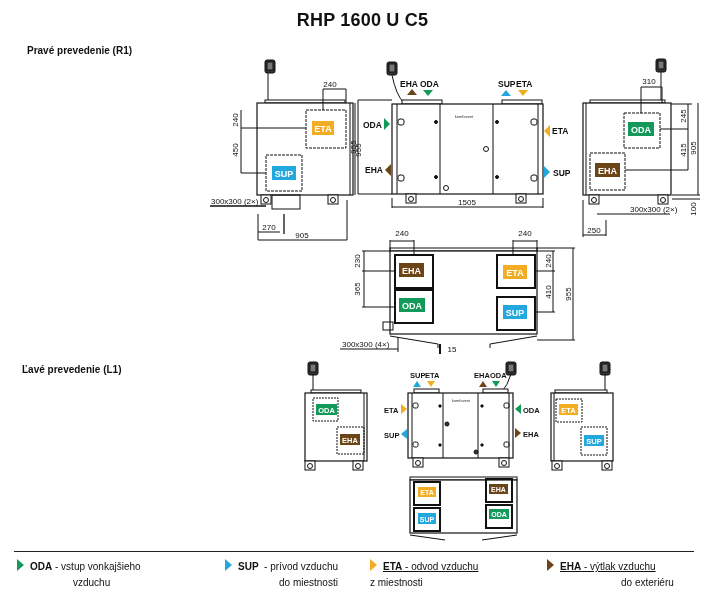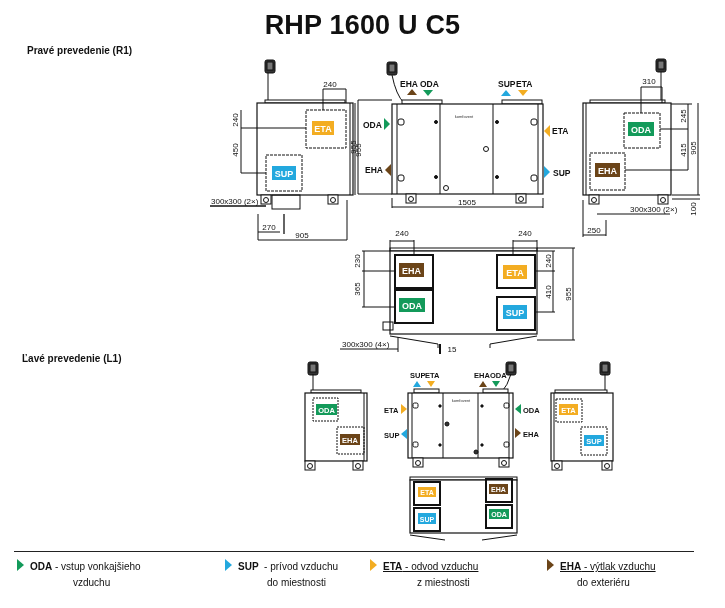--- a/index.html
+++ b/index.html
@@ -1,35 +1,35 @@
 <!DOCTYPE html>
 <html><head>
 <meta charset="utf-8">
 <style>
   html,body{margin:0;padding:0;background:#fff;}
   body{width:725px;height:608px;position:relative;overflow:hidden;font-family:"Liberation Sans",sans-serif;color:#111;}
   .abs{position:absolute;}
-  .title{left:0;width:725px;top:10px;text-align:center;font-size:27px;font-weight:bold;letter-spacing:0.2px;}
+  .title{left:0;width:725px;top:10px;text-align:center;font-size:18px;font-weight:bold;letter-spacing:0.2px;}
   .section{font-size:10px;font-weight:bold;}
   svg{position:absolute;left:0;top:0;}
   .dim{font-family:"Liberation Sans",sans-serif;font-size:8px;fill:#111;}
   .tag{font-family:"Liberation Sans",sans-serif;font-weight:bold;fill:#fff;}
   .ltxt{font-family:"Liberation Sans",sans-serif;font-weight:bold;fill:#111;}
   .brand{font-family:"Liberation Sans",sans-serif;font-size:4px;fill:#333;}
   .legend-rule{left:14px;top:551px;width:680px;height:1px;background:#222;}
   .legend-item{top:559px;font-size:10px;line-height:16px;}
   .legend-item .code{font-weight:bold;}
   .legend-item .arrow{display:inline-block;width:0;height:0;border-top:6px solid transparent;border-bottom:6px solid transparent;border-left:7px solid #333;margin-right:6px;vertical-align:-1px;}
 </style>
 </head>
 <body>
 
 <div class="abs title">RHP 1600 U C5</div>
 <div class="abs section" style="left:27px;top:45px;">Pravé prevedenie (R1)</div>
-<div class="abs section" style="left:22px;top:353px;text-align:center;">Ľavé prevedenie (L1)</div>
+<div class="abs section" style="left:22px;top:364px;text-align:center;">Ľavé prevedenie (L1)</div>
 
 <svg width="725" height="608" viewBox="0 0 725 608">
   <defs>
     <g id="wheel">
       <rect x="-5" y="0" width="10" height="9" fill="#fff" stroke="#111" stroke-width="1"></rect>
       <circle cx="0" cy="5" r="2.5" fill="none" stroke="#111" stroke-width="1"></circle>
     </g>
     <g id="ctrlbox">
       <rect x="-5" y="-6" width="10" height="13" rx="2" fill="#333"></rect>
       <rect x="-3" y="-4" width="6" height="8" fill="#777"></rect>
@@ -332,22 +332,22 @@
   <text class="tag" x="499" y="517" font-size="7" text-anchor="middle">ODA</text>
 </svg>
 
 <div class="abs legend-rule"></div>
 <div class="abs legend-item" style="left:17px;">
   <span class="arrow" style="border-left-color:#139a5a"></span><span class="code">ODA</span><span> - vstup vonkajšieho</span><br>
   <span style="display:inline-block;margin-left:56px">vzduchu</span>
 </div>
 <div class="abs legend-item" style="left:225px;">
   <span class="arrow" style="border-left-color:#23a8de"></span><span class="code">SUP</span><span style="white-space:pre">  - prívod vzduchu</span><br>
-  <span style="display:inline-block;margin-left:42px">do miestnosti</span>
+  <span style="display:inline-block;margin-left:54px">do miestnosti</span>
 </div>
 <div class="abs legend-item" style="left:370px;text-decoration:underline;">
   <span class="arrow" style="border-left-color:#f3ad22"></span><span class="code">ETA</span><span> - odvod vzduchu</span><br>
-  <span style="display:inline-block;margin-left:47px">z miestnosti</span>
+  <span style="display:inline-block;">z miestnosti</span>
 </div>
 <div class="abs legend-item" style="left:547px;text-decoration:underline;">
   <span class="arrow" style="border-left-color:#6b4418"></span><span class="code">EHA</span><span> - výtlak vzduchu</span><br>
-  <span style="display:inline-block;margin-left:30px">do exteriéru</span>
+  <span style="display:inline-block;margin-left:74px">do exteriéru</span>
 </div>
 
 </body></html>

